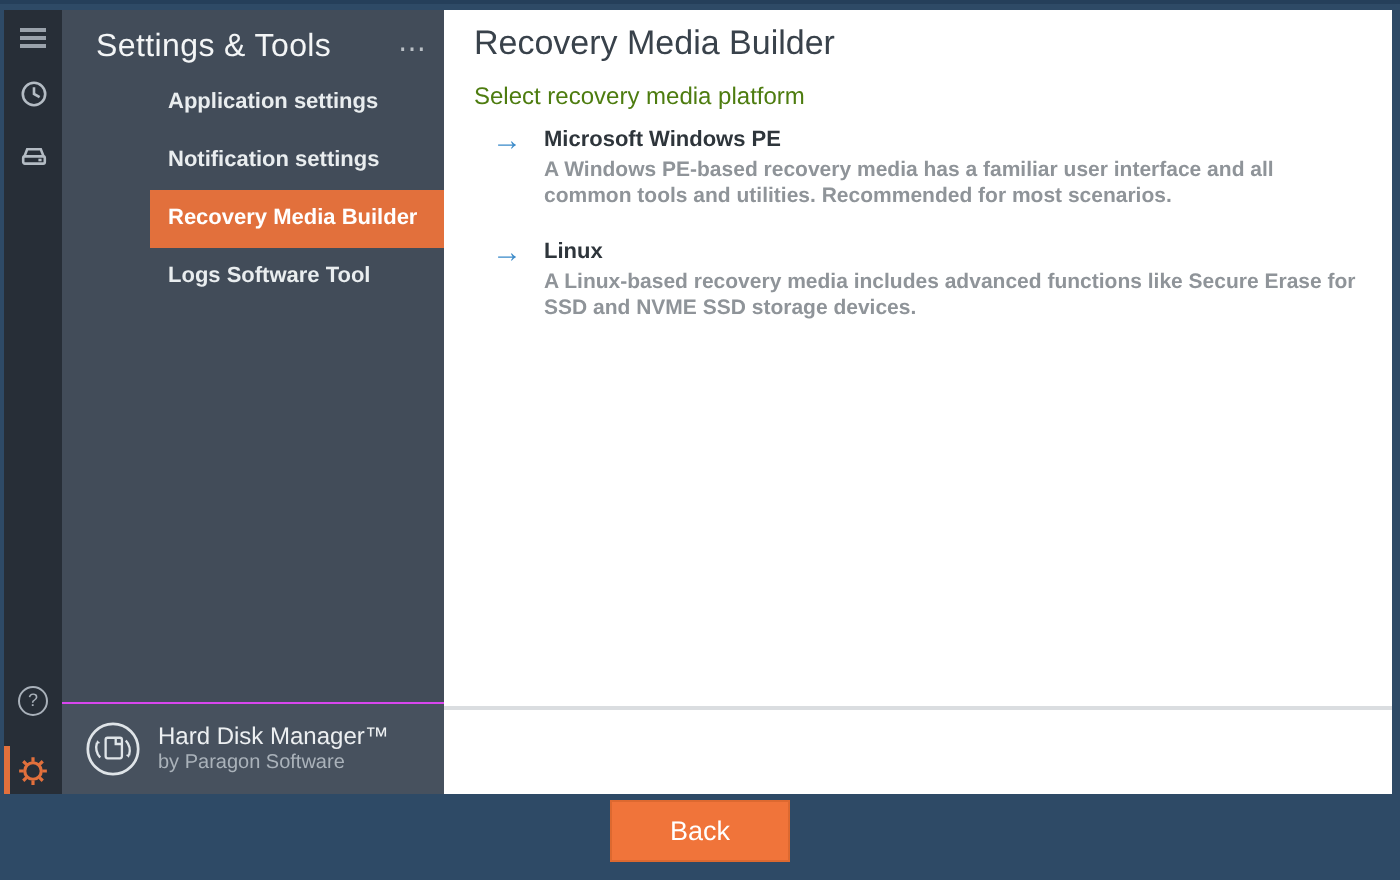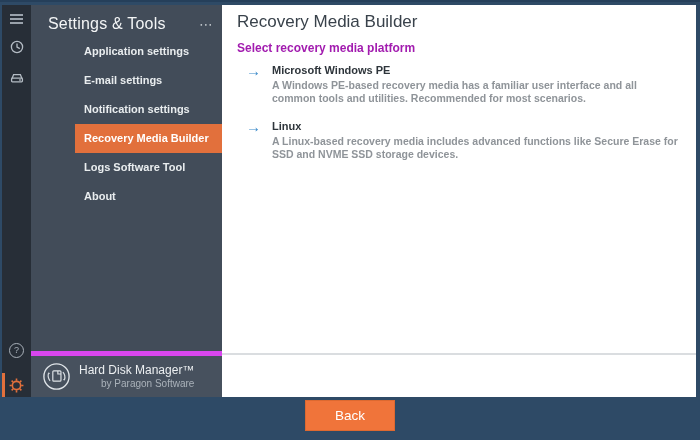--- a/index.html
+++ b/index.html
@@ -26,30 +26,30 @@
   .active-indicator{position:absolute;left:2px;top:373px;width:3px;height:24px;background:#e2703c;}
 
   
   .sidebar{position:absolute;left:31px;top:5px;width:191px;height:392px;background:#424c59;}
   .sidebar-header{position:absolute;left:0;top:4px;width:100%;height:30px;display:flex;align-items:center;}
   .sidebar-title{padding-left:17px;font-size:16px;color:#f3f5f6;letter-spacing:.2px;flex:1;}
   .more-btn{padding-right:9px;font-size:14px;color:#bac0c6;cursor:pointer;line-height:10px;}
   .menu{position:absolute;left:0;top:32px;width:100%;margin-left:44px;}
   .menu-item{height:29px;line-height:29px;padding-left:9px;font-size:11px;font-weight:600;color:#e9edef;cursor:pointer;}
   .menu-item.active{background:#e2703c;color:#ffffff;}
-  .sidebar-footer{position:absolute;left:0;bottom:0;width:100%;height:46px;background:#47515e;border-top:5px solid #d946ef;
+  .sidebar-footer{position:absolute;left:0;bottom:0;width:100%;height:46px;background:#47515e;border-top:1px solid #d946ef;
     display:flex;align-items:center;box-sizing:border-box;padding-left:10px;}
   .brand-text{margin-left:7px;}
   .brand-product{font-size:12px;color:#eceff1;line-height:15px;}
-  .brand-vendor{font-size:10px;color:#aab2ba;line-height:12px;text-align:right;}
+  .brand-vendor{font-size:10px;color:#aab2ba;line-height:12px;}
 
   
   .content{position:absolute;left:222px;top:5px;width:474px;height:392px;background:#ffffff;}
   .page-title{position:absolute;left:15px;top:7px;font-size:17px;color:#39424b;}
-  .page-subtitle{position:absolute;left:15px;top:36px;font-size:12px;color:#a21caf;font-weight:bold;}
+  .page-subtitle{position:absolute;left:15px;top:36px;font-size:12px;color:#4d7c0f;}
   .option{position:absolute;left:24px;width:436px;cursor:pointer;}
   .option-1{top:59px;}
   .option-2{top:115px;}
   .option-arrow{position:absolute;left:0;top:-2px;width:26px;font-size:15px;color:#3e8cca;}
   .option-body{margin-left:26px;}
   .option-title{font-size:11px;font-weight:700;color:#2e353b;margin-bottom:3px;}
   .option-desc{font-size:10.5px;line-height:13px;color:#8f9499;width:410px;font-weight:bold;}
   .content-divider{position:absolute;left:0;top:348px;width:100%;height:2px;background:#dadde0;}
 
   
@@ -98,25 +98,23 @@
   </div>
   <div class="active-indicator"></div>
 
   <div class="sidebar">
     <div class="sidebar-header">
       <div class="sidebar-title">Settings &amp; Tools</div>
       <div class="more-btn">⋯</div>
     </div>
     <div class="menu">
       <div class="menu-item">Application settings</div>
-      <div class="menu-item">E-mail settings</div>
       <div class="menu-item">Notification settings</div>
       <div class="menu-item active">Recovery Media Builder</div>
       <div class="menu-item">Logs Software Tool</div>
-      <div class="menu-item">About</div>
     </div>
     <div class="sidebar-footer">
       <span>
         <svg width="31" height="31" viewBox="0 0 32 32" fill="none" stroke="#dfe4e8" stroke-width="1.4">
           <circle cx="16" cy="16" r="13"></circle>
           <g stroke-width="1.2">
             <rect x="12.2" y="10.2" width="8.4" height="10.6" rx="1"></rect>
             <path d="M17.4 10.2 V13.4 H20.6"></path>
             <path d="M22.6 11.6 a8 8 0 0 1 1.7 7.6"></path>
             <path d="M9.4 20.4 a8 8 0 0 1 -1.7 -7.6"></path>

